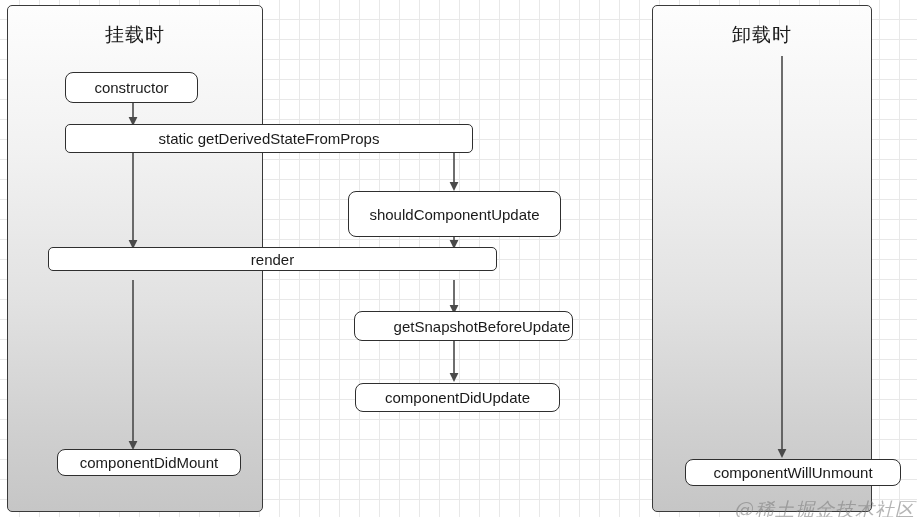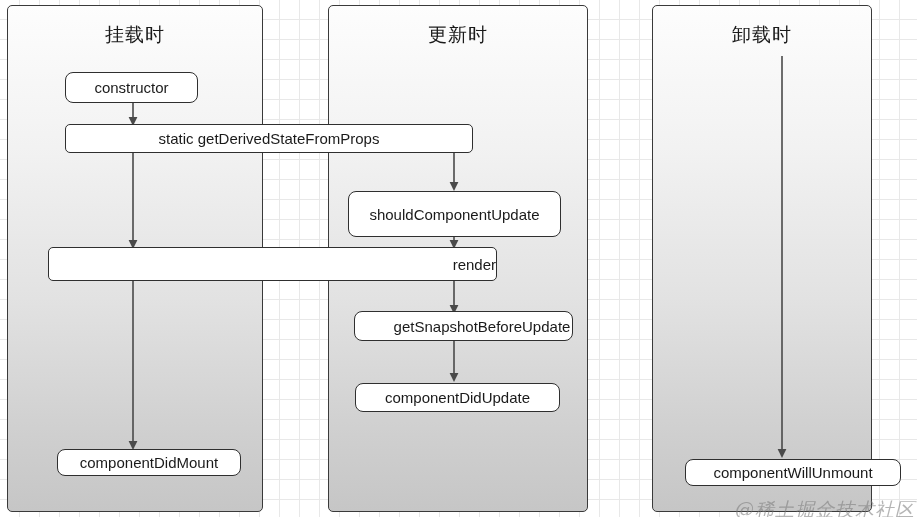--- a/index.html
+++ b/index.html
@@ -77,23 +77,20 @@
 </style>
 </head>
 <body>
 
 <div id="canvas">
 
   <div class="phase-panel" style="left:7px; top:5px; width:256px; height:507px;">
     <div class="phase-title" style="top:16px;">挂载时</div>
   </div>
 
-  <div class="phase-panel" style="left:328px; top:5px; width:260px; height:507px;">
-    <div class="phase-title" style="top:16px;">更新时</div>
-  </div>
 
   <div class="phase-panel" style="left:652px; top:5px; width:220px; height:507px;">
     <div class="phase-title" style="top:16px;">卸载时</div>
   </div>
 
   <div class="conn" style="left:125px; top:100px; width:16px; height:28px;">
     <svg width="16" height="28" viewBox="0 0 16 28">
       <line x1="8" y1="0" x2="8" y2="20" stroke="#4a4a4a" stroke-width="1.6"></line>
       <polygon points="8,26 3.6,17 12.4,17" fill="#4a4a4a"></polygon>
     </svg>
@@ -153,21 +150,21 @@
   </div>
 
   <div class="node-box wide-node" style="left:65px; top:124px; width:408px; height:29px;justify-content:center;">
     <span>static getDerivedStateFromProps</span>
   </div>
 
   <div class="node-box" style="left:348px; top:191px; width:213px; height:46px;">
     <span>shouldComponentUpdate</span>
   </div>
 
-  <div class="node-box wide-node" style="left:48px; top:247px; width:449px; height:34px;justify-content:flex-end;">
+  <div class="node-box wide-node" style="left:48px; top:247px; width:449px; height:24px;">
     <span>render</span>
   </div>
 
   <div class="node-box" style="left:354px; top:311px; width:219px; height:30px;padding-left:37px;">
     <span>getSnapshotBeforeUpdate</span>
   </div>
 
   <div class="node-box" style="left:355px; top:383px; width:205px; height:29px;">
     <span>componentDidUpdate</span>
   </div>

